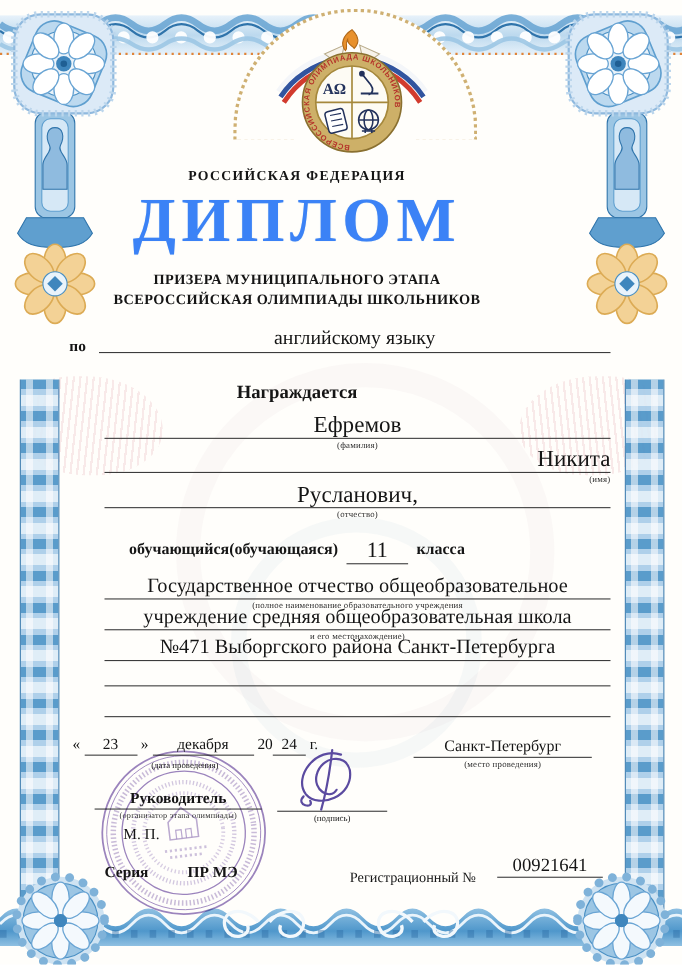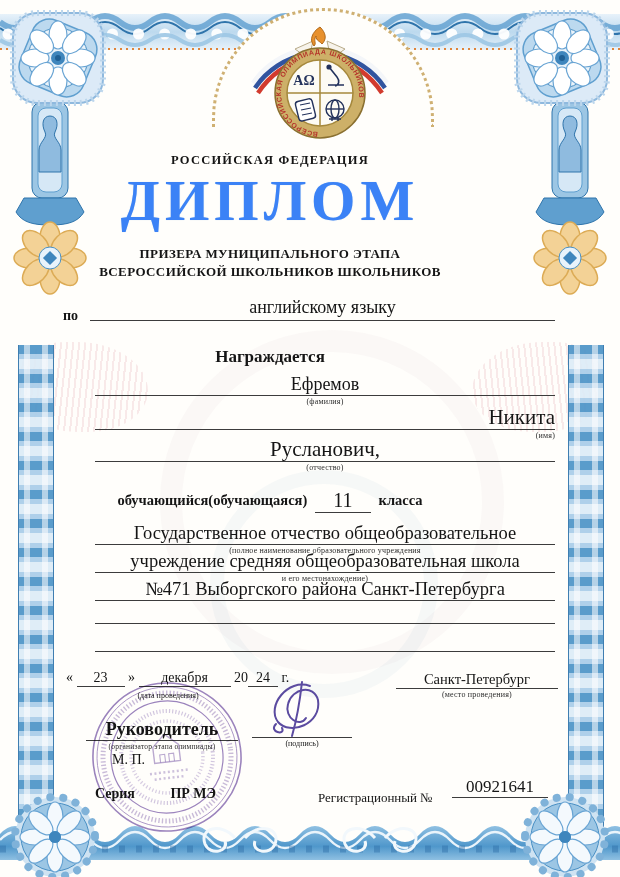--- a/index.html
+++ b/index.html
@@ -58,42 +58,42 @@
   .val   { display:block; border-bottom:1.2px solid #3c3c3c; line-height:1.15; }
   .cap   { display:block; font-size:8px; color:#2b2b2b; letter-spacing:.2px; margin-top:1px; }
   .line-only { position:absolute; z-index:5; border-bottom:1.2px solid #3c3c3c; }
 
   .f-subject { left:90px; top:297px; width:465px; }
   .f-subject .val { font-size:18px; padding-bottom:2px; }
   .subject-prefix { left:63px; top:308px; font-size:14px; font-weight:bold; }
 
   .awarded { top:347px; font-size:17px; font-weight:bold; }
 
-  .f-surname { left:95px; top:374px; width:460px; } .f-surname .val { font-size:18px; }
+  .f-surname { left:95px; top:374px; width:460px; } .f-surname .val { font-size:21px; }
   .f-name    { left:95px; top:405px; width:460px;text-align:right; } .f-name .val { font-size:21px; }
   .f-patr    { left:95px; top:437px; width:460px; } .f-patr .val { font-size:21px; }
 
   .grade-row { top:489px; font-size:14.5px; font-weight:bold; }
   .grade-val { display:inline-block; font-size:20px; font-weight:normal; border-bottom:1.2px solid #3c3c3c;
                padding:0 18px; margin:0 8px; vertical-align:-2px; }
 
   .f-school1 { left:95px; top:523px; width:460px; } .f-school1 .val { font-size:18.5px; }
   .f-school2 { left:95px; top:551px; width:460px; } .f-school2 .val { font-size:18.5px; }
   .f-school3 { left:95px; top:579px; width:460px; } .f-school3 .val { font-size:18.5px; }
   .empty1 { left:95px; top:623px; width:460px; }
   .empty2 { left:95px; top:651px; width:460px; }
 
   .date-row { left:66px; top:670px; font-size:14px; z-index:5; position:absolute; white-space:nowrap; }
   .date-row .seg { display:inline-block; border-bottom:1.2px solid #3c3c3c; text-align:center; }
   .seg-day { width:48px; } .seg-month { width:92px; } .seg-year { width:30px; }
   .date-cap { left:88px; top:691px; width:160px; text-align:center; font-size:8px; position:absolute; z-index:5; }
 
-  .f-place { left:396px; top:671px; width:162px; } .f-place .val { font-size:14.5px; }
-
-  .f-head { left:86px; top:719px; width:152px; } .f-head .val { font-size:18px; font-weight:bold; }
+  .f-place { left:376px; top:671px; width:162px; } .f-place .val { font-size:14.5px; }
+
+  .f-head { left:86px; top:719px; width:152px; } .f-head .val { font-size:14px; font-weight:bold; }
   .f-head .cap { font-size:7.5px; }
   .sig-line { left:252px; top:737px; width:100px; }
   .sig-cap  { left:252px; top:739px; width:100px; text-align:center; font-size:8px; position:absolute; z-index:5; }
   .f-signer { left:376px; top:717px; width:168px; } .f-signer .val { font-size:15px; }
 
   .mp { left:112px; top:752px; font-size:14px; z-index:5; }
 
   .series-row { left:95px; top:786px; font-size:14px; font-weight:bold; z-index:5; position:absolute; }
   .series-val { margin-left:32px; }
   .reg-label { left:318px; top:790px; font-size:13px; z-index:5; position:absolute; }
@@ -312,21 +312,21 @@
       <circle cx="110" cy="88" r="9"></circle>
       <ellipse cx="110" cy="88" rx="4" ry="9"></ellipse>
       <line x1="101" y1="88" x2="119" y2="88"></line>
       <path d="M104 98 h12 M107 97 v3 M113 97 v3"></path>
     </g>
   </svg>
 
   <div class="t center country">РОССИЙСКАЯ ФЕДЕРАЦИЯ</div>
   <div class="t center title">ДИПЛОМ</div>
   <div class="t center sub1">ПРИЗЕРА МУНИЦИПАЛЬНОГО ЭТАПА</div>
-  <div class="t center sub2">ВСЕРОССИЙСКОЙ ШКОЛЬНИКОВ ШКОЛЬНИКОВ</div>
+  <div class="t center sub2">ВСЕРОССИЙСКАЯ ОЛИМПИАДЫ ШКОЛЬНИКОВ</div>
 
   <div class="t subject-prefix">по</div>
   <div class="field f-subject">
     <span class="val">английскому языку</span>
   </div>
 
   <div class="t center awarded">Награждается</div>
 
   <div class="field f-surname">
     <span class="val">Ефремов</span>

